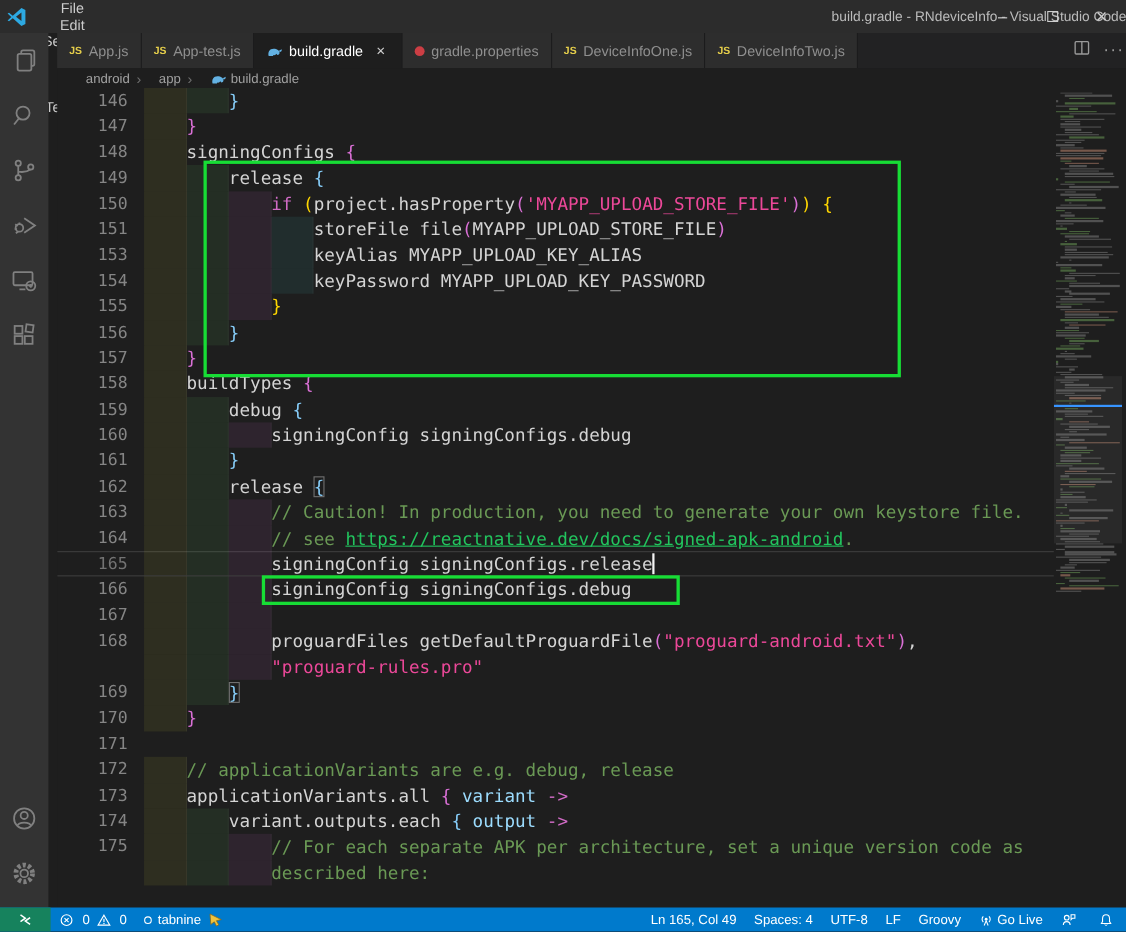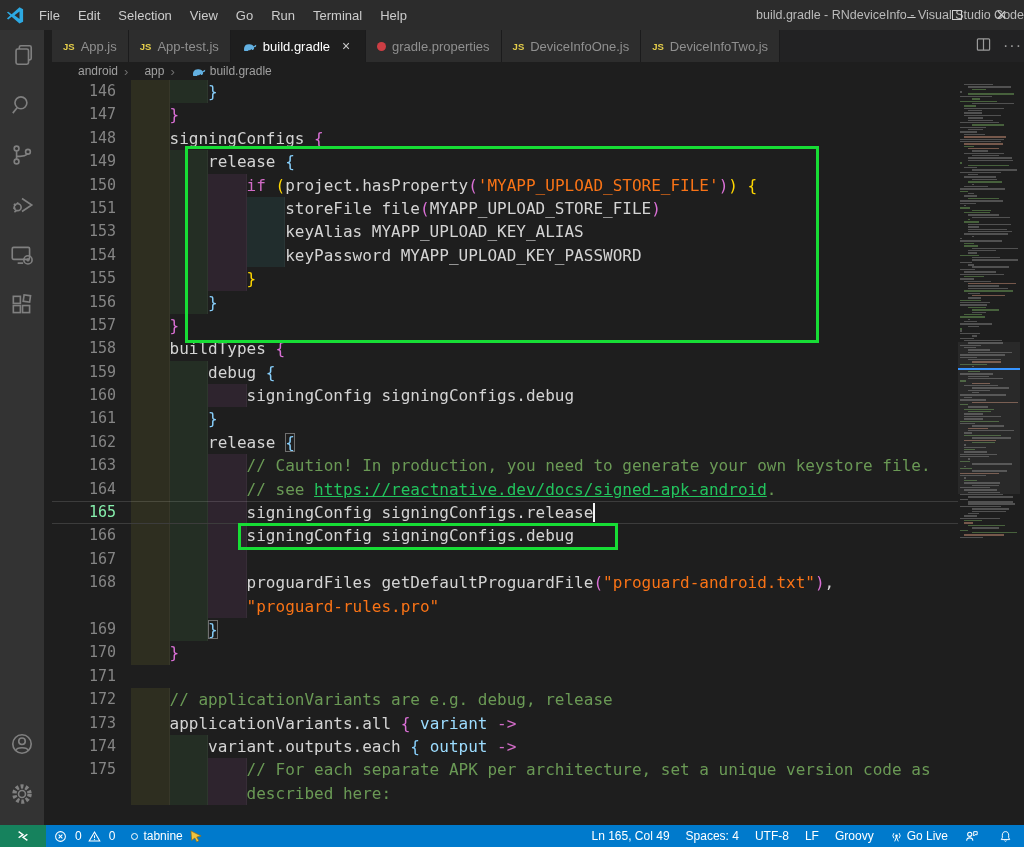--- a/index.html
+++ b/index.html
@@ -4,21 +4,21 @@
 <style>
   * { margin:0; padding:0; box-sizing:border-box; }
   html,body { width:1024px; height:847px; overflow:hidden; background:#1e1e1e;
               font-family:"Liberation Sans", sans-serif; }
   #app { position:relative; width:1024px; height:847px; background:#1e1e1e; }
 
   
   .titlebar { position:absolute; left:0; top:0; width:1024px; height:30px;
               background:#2c2c2c; display:flex; align-items:center; color:#cccccc; }
   .vscode-logo { width:30px; height:30px; display:flex; align-items:center; justify-content:center; }
-  .menu { display:flex; align-items:center; height:30px; }
+  .menu { display:flex; align-items:center; height:30px;flex-direction:column; }
   .menu-item { padding:0 9px; font-size:13px; height:30px; display:flex; align-items:center; cursor:default; }
   .win-title { position:absolute; left:0; right:0; text-align:right; font-size:12.5px; pointer-events:none; color:#bbbbbb; }
   .win-controls { position:absolute; right:0; top:0; height:30px; display:flex; }
   .win-btn { width:45px; height:30px; display:flex; align-items:center; justify-content:center; font-size:15px; color:#cfcfcf; }
   .win-max { width:10px; height:10px; border:1.2px solid #cfcfcf; display:block; }
 
   
   .activitybar { position:absolute; left:0; top:30px; width:44px; height:795px; background:#333333;
                  display:flex; flex-direction:column; align-items:center; }
   .ab-top { display:flex; flex-direction:column; align-items:center; }
@@ -45,33 +45,33 @@
                   display:flex; align-items:center; padding-left:16px; font-size:12px; color:#a0a0a0; }
   .bc-sep { color:#6f6f6f; margin:0 6px; font-size:13px; }
   .bc-item { display:flex; align-items:center;margin-left:10px; }
   .bc-item .bci { margin-right:4px; display:flex; }
 
   
   .code-viewport { position:absolute; left:0; top:50px; width:980px; height:745px; overflow:hidden; }
   .code-row { position:relative; height:23.4px; width:906px; display:flex; }
   .gutter { flex:0 0 79px; text-align:right; padding-right:15px; color:#858585;
             font:15px/23.4px "DejaVu Sans Mono", monospace; }
-  .code-row.cur .gutter { color:#86efac; }
+  .code-row.cur .gutter { color:#737373; }
   .code { position:relative; flex:1; white-space:pre; font:16px/23.4px "DejaVu Sans Mono", monospace; color:#d4d4d4; }
   .code-row.cur::before, .code-row.cur::after { content:""; position:absolute; left:0; right:0; height:1px; background:#3c3c3c; }
   .code-row.cur::before { top:0; } .code-row.cur::after { bottom:0; }
   .rail { position:absolute; top:0; bottom:0; width:4ch; border-right:1px solid rgba(255,255,255,0.045); }
   .r0 { left:0;    background:rgba(255,255,64,0.075); }
   .r1 { left:4ch;  background:rgba(127,255,127,0.075); }
   .r2 { left:8ch;  background:rgba(255,127,255,0.075); }
   .r3 { left:12ch; background:rgba(79,236,236,0.075); }
   .tok { position:relative; }
   .tok-w   { color:#d4d4d4; }
   .tok-kw  { color:#d16bc6; }
-  .tok-str { color:#f97316; }
+  .tok-str { color:#ec4899; }
   .tok-com { color:#6a9955; }
   .tok-coml{ color:#22c55e; text-decoration:underline; }
   .tok-b1  { color:#da70d6; }
   .tok-b2  { color:#87cefa; }
   .tok-b3  { color:#ffd700; }
   .tok-var { color:#9cdcfe; }
   .tok-match { outline:1px solid #707070; outline-offset:-1px; }
   .cursor-caret { position:absolute; left:48ch; top:2px; bottom:2px; width:2px; background:#f5f5f5; }
 
   .hl-box { position:absolute; border:3px solid #17dd35; pointer-events:none; z-index:5; }

